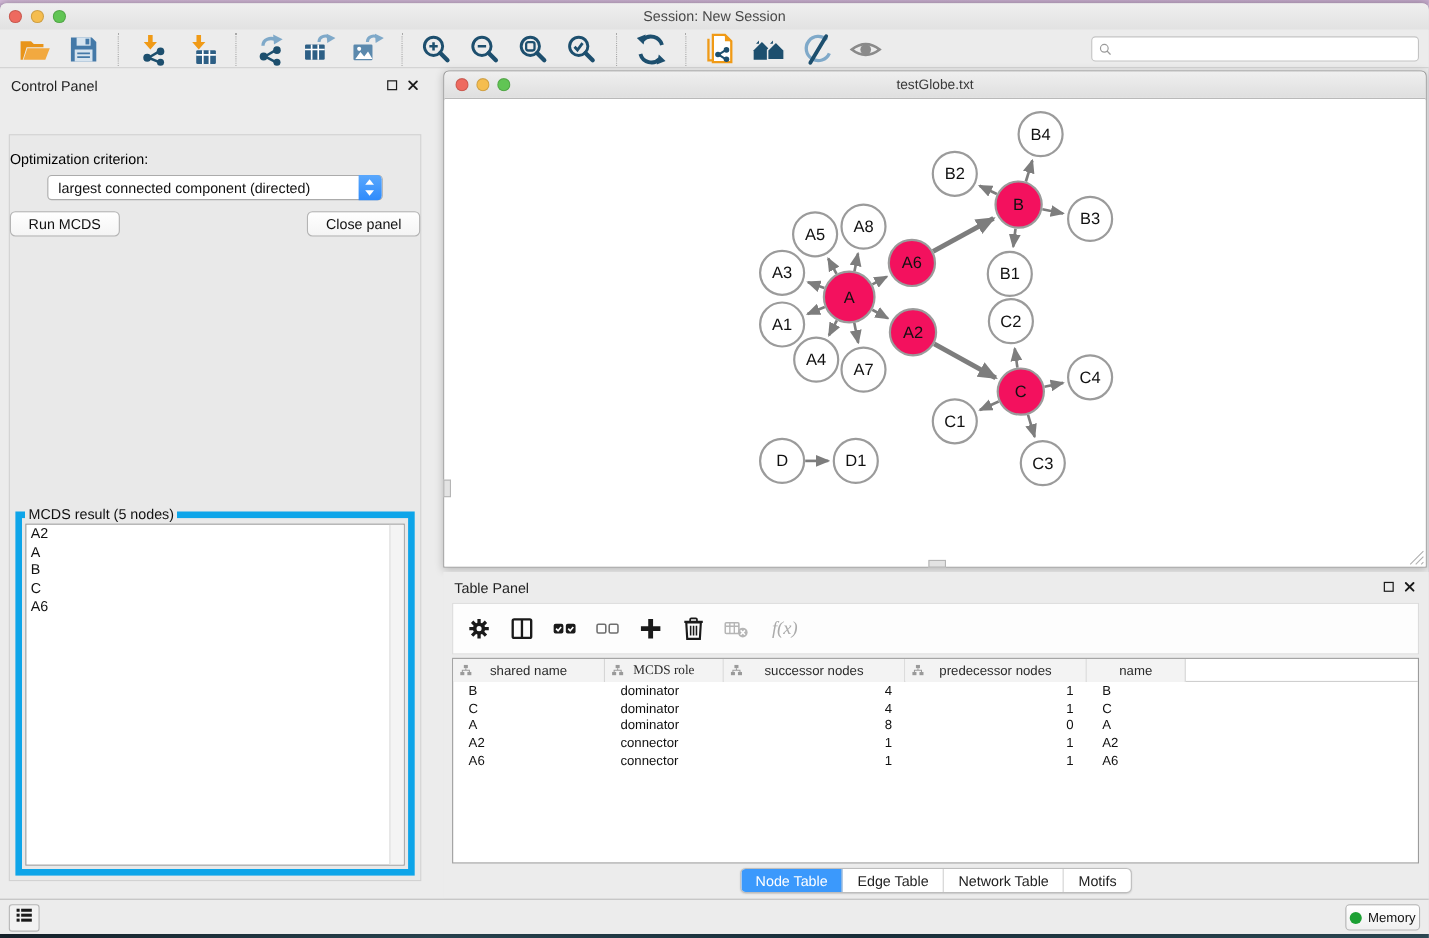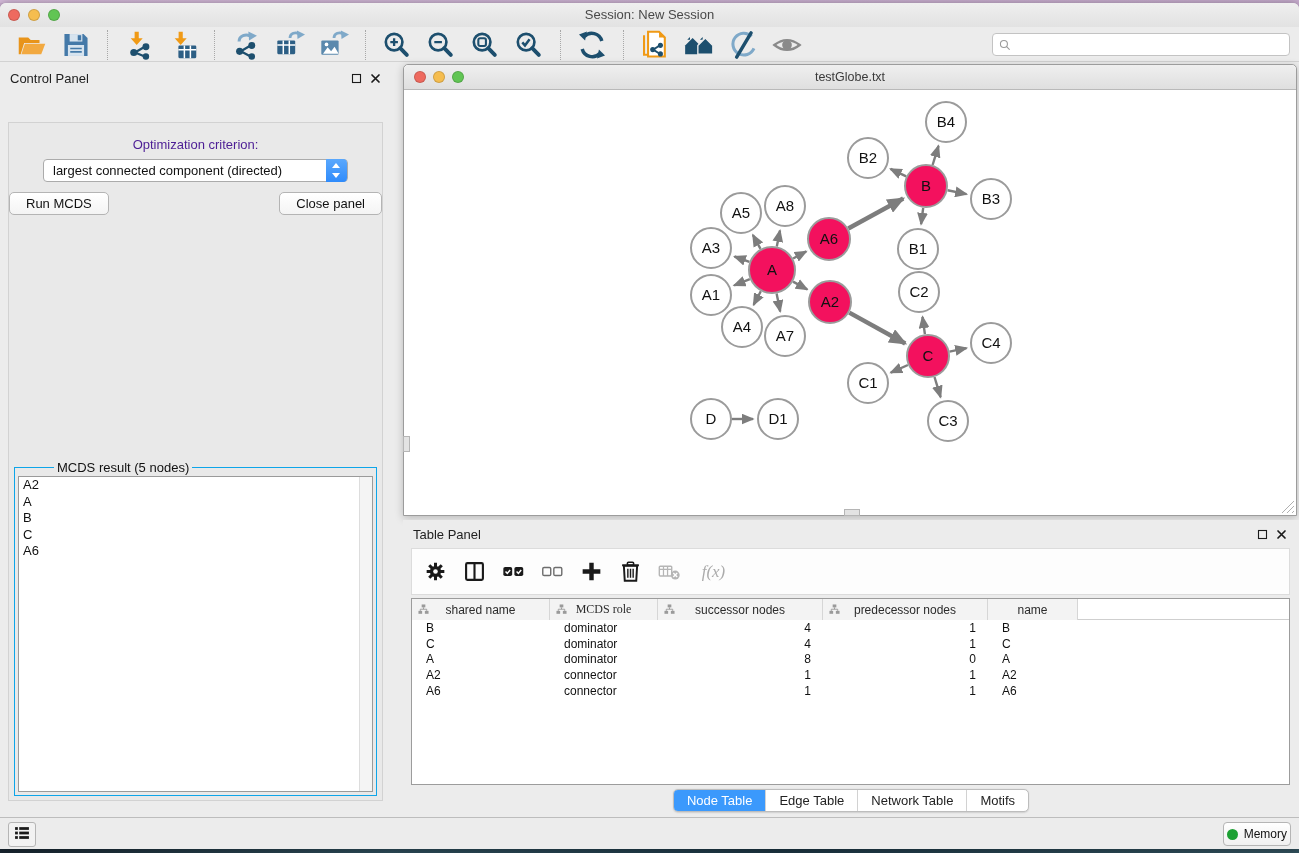--- a/index.html
+++ b/index.html
@@ -47,35 +47,35 @@
   .cp-float { right:28px; } .cp-close { right:9px; }
   .seg { display:inline-flex; background:#fff; border:1px solid #bdbdbd; border-radius:5px;
     overflow:hidden; box-shadow:0 .5px 1.5px rgba(0,0,0,.12); }
   .seg .s { padding:3px 13px; font-size:13px; color:#222; border-right:1px solid #d2d2d2;
     cursor:pointer; white-space:nowrap; }
   .seg .s:last-child { border-right:none; }
   .seg .s.active { background:#3b99fc; color:#fff; }
   .cp-tabs { position:absolute; top:31px; left:50%; transform:translateX(-50%); }
   .cp-body { position:absolute; left:8px; right:8px; top:58px; bottom:16px;
     background:#e9e9e9; border:1px solid #d2d2d2; }
-  .opt-label { position:absolute; top:14px; left:0; right:0; text-align:center; font-size:13px; color:#4c1d95; }
+  .opt-label { position:absolute; top:14px; left:0; right:0; font-size:13px; color:#000000; }
   .combo { position:absolute; left:34px; right:34px; top:36px; height:23px; background:#fff;
     border:1px solid #ababab; border-radius:4px; cursor:pointer; }
   .combo .val { position:absolute; left:9px; top:3px; font-size:13px; color:#111; white-space:nowrap; }
   .combo .stepper { position:absolute; right:0; top:-1px; bottom:-1px; width:21px;
     background:linear-gradient(#5aa8fd,#2f8bfb); border-radius:0 4px 4px 0; }
   .tri { position:absolute; left:6px; width:0; height:0; border-left:4.5px solid transparent; border-right:4.5px solid transparent; }
   .tri.up { top:4px; border-bottom:5px solid #fff; }
   .tri.dn { bottom:4px; border-top:5px solid #fff; }
   .btnrow { position:absolute; top:69px; left:0; right:0; display:flex; justify-content:space-between; gap:14px; }
   .mbtn { background:linear-gradient(#fff,#f4f4f4); border:1px solid #b4b4b4; border-radius:5px;
     font-size:13px; color:#111; padding:3px 16px; cursor:pointer;
     font-family:"Liberation Sans","DejaVu Sans",sans-serif; }
   .mcds-box { position:absolute; left:5px; right:5px; top:337px; bottom:4px;
-    border:1px solid #0ea5e9; margin:0;padding-left:36px; }
+    border:6px solid #0ea5e9; margin:0; }
   .mcds-box legend { font-size:13px; color:#111; margin-left:3px; padding:0 3px; }
   .mcds-list { position:absolute; left:3px; right:3px; top:1px; bottom:3px; background:#fff;
     border:1px solid #9a9a9a; overflow:hidden; }
   .mcds-item { font-size:13px; color:#111; line-height:16.5px; padding-left:4px; cursor:default; }
   .mcds-scroll { position:absolute; right:0; top:0; bottom:0; width:13px;
     background:#f4f4f4; border-left:1px solid #ddd; }
 
   
   .net-window { position:absolute; left:403px; top:61px; width:894px; height:452px;
     background:#fff; border:1px solid #9c9c9c; border-radius:5px 5px 0 0;

